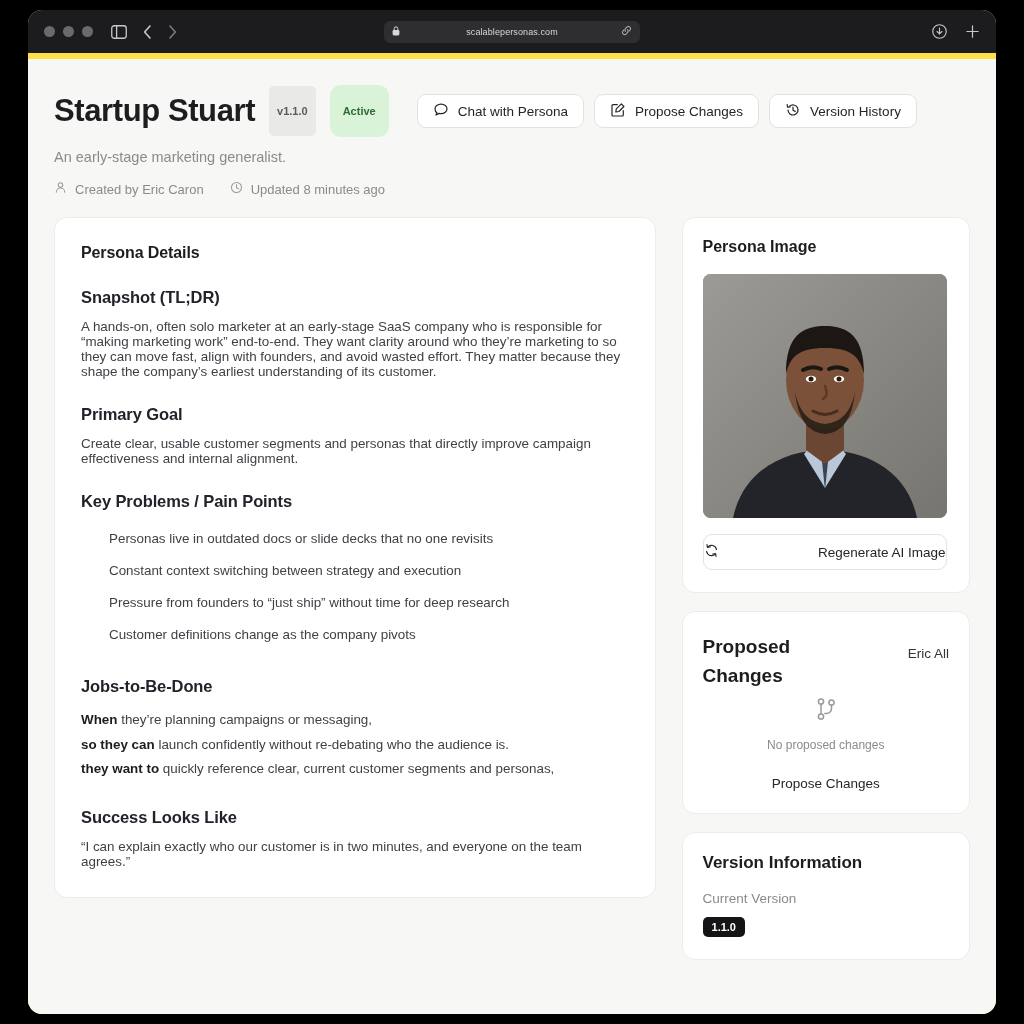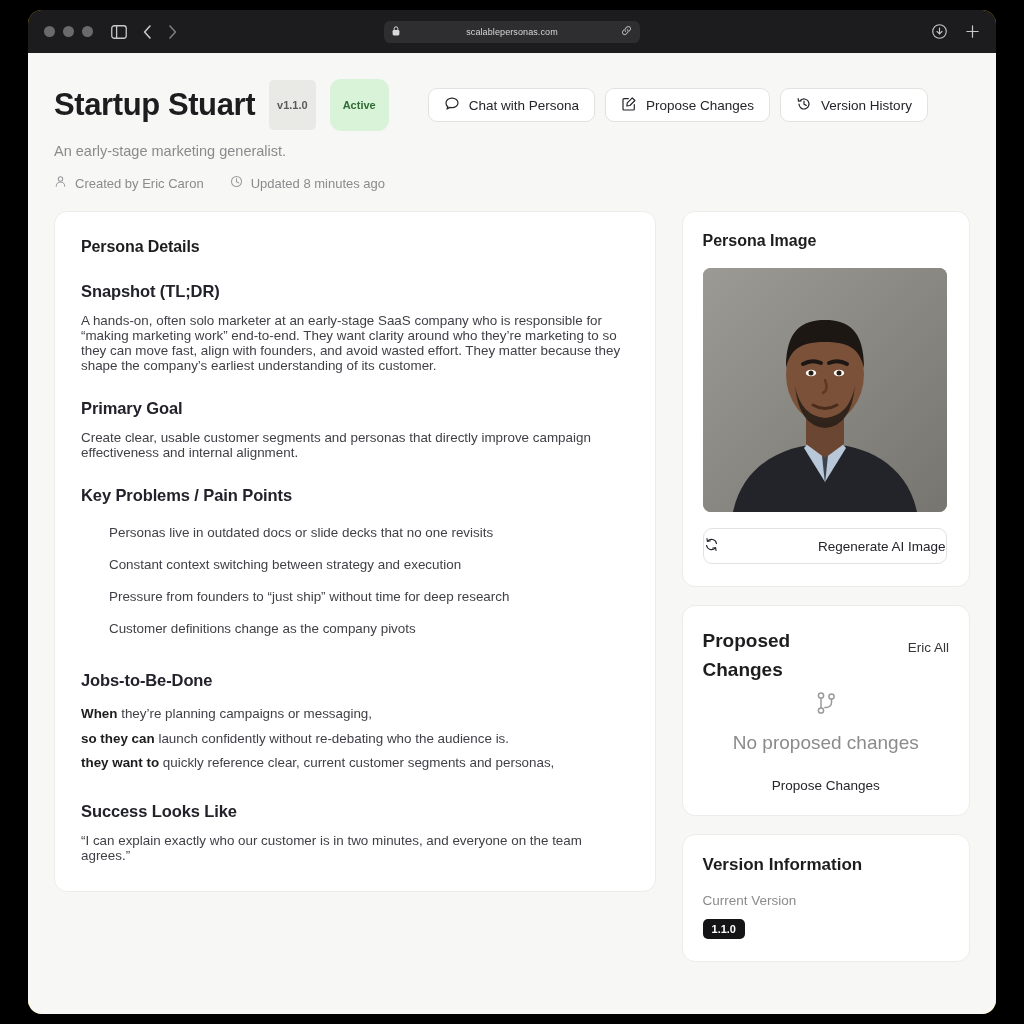--- a/index.html
+++ b/index.html
@@ -6,25 +6,26 @@
   html, body {
     width: 1024px; height: 1024px;
     background: #000;
     font-family: "Liberation Sans", sans-serif;
     overflow: hidden;
   }
   .device {
     position: absolute;
     left: 28px; top: 10px;
     width: 968px; height: 1004px;
-    background: #eab308;
+    background: #fde047;
     border-radius: 14px;
     overflow: hidden;
     display: flex;
     flex-direction: column;
+    gap: 6px;
   }
   
   .chrome {
     height: 43px;
     background: #1c1c1e;
     display: flex;
     align-items: center;
     padding: 0 16px;
     flex: 0 0 43px;
     position: relative;
@@ -65,21 +66,21 @@
   .badge-ver {
     background: #e9e9e6; color: #5b5b5e;
     font-size: 11px; font-weight: 700;
     border-radius: 5px; padding: 19px 8px;
   }
   .badge-active {
     background: #d8f3d8; color: #2f6b33;
     font-size: 11px; font-weight: 600;
     border-radius: 11px; padding: 20px 13px;
   }
-  .hdr-actions { margin-left: 25px; display: flex; gap: 10px; }
+  .hdr-actions { margin-left: 14px; display: flex; gap: 10px; }
   .btn {
     background: #ffffff;
     border: 1px solid #e2e2df;
     border-radius: 9px;
     height: 34px;
     padding: 0 15px;
     display: inline-flex; align-items: center; gap: 9px;
     font-size: 13.5px; color: #24242a; font-weight: 500;
     white-space: nowrap;
   }
@@ -129,21 +130,21 @@
     border: 1px solid #e2e2df; background: #fff;
     border-radius: 9px;
     display: flex; align-items: center; justify-content: space-between; gap: 9px;
     font-size: 13.5px; color: #24242a; font-weight: 500;
   }
   .pc-head { display: flex; justify-content: space-between; align-items: flex-start; }
   .pc-title { font-size: 19px; font-weight: 700; color: #1d1d1f; line-height: 29px; width: 150px; }
   .viewall { font-size: 13.5px; color: #35353a; margin-top: 14px; }
   .pc-empty { text-align: center; margin-top: 6px; }
   .pc-empty .ic { color: #9a9a9d; }
-  .pc-empty .t1 { margin-top: 12px; font-size: 19px; color: #8b8b8e; }
+  .pc-empty .t1 { margin-top: 12px; font-size: 12px; color: #8b8b8e; }
   .pc-empty .t2 { margin-top: 24px; font-size: 13.5px; color: #26262b; }
   .vi-title { font-size: 17px; font-weight: 700; color: #1d1d1f; }
   .vi-label { margin-top: 18px; font-size: 13.5px; color: #8b8b8e; }
   .vi-pill {
     margin-top: 11px; display: inline-block;
     background: #141417; color: #fff;
     font-size: 11px; font-weight: 600;
     border-radius: 5px; padding: 4px 9px;
   }
 </style>

